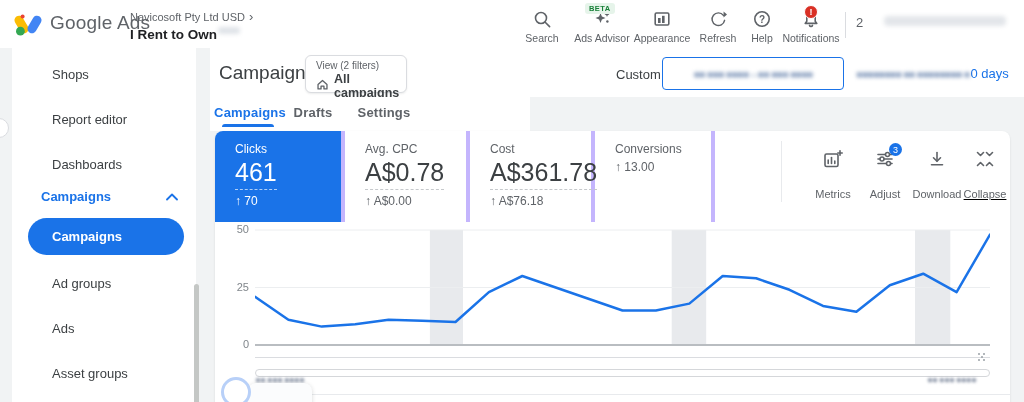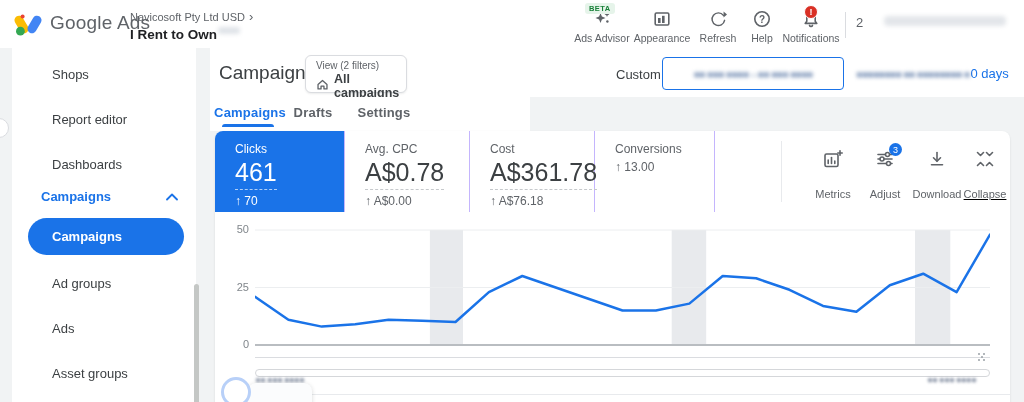--- a/index.html
+++ b/index.html
@@ -51,21 +51,21 @@
 
   
   .tabs-block { position:absolute; left:210px; top:97px; width:320px; height:34px; background:#fff; }
   .tab { position:absolute; top:0; height:31px; display:flex; align-items:center; justify-content:center; font-size:13px; font-weight:bold; color:#5f6368; cursor:pointer; letter-spacing:.2px; }
   .tab.active { color:#1a73e8; }
   .tab-underline { position:absolute; left:222px; top:124px; width:52px; height:3px; background:#1a73e8; border-radius:3px 3px 0 0; }
 
   
   .content-card { position:absolute; left:215px; top:131px; width:795px; height:280px; background:#fff; border-radius:8px; box-shadow:0 1px 2px rgba(60,64,67,.15); }
   .sc-row { position:absolute; left:0; top:0; width:795px; height:81px; }
-  .scorecard { position:absolute; top:0; height:81px; border-right:1px solid #c4b5fd; padding:11px 0 0 20px; cursor:pointer; }
+  .scorecard { position:absolute; top:0; height:91px; border-right:4px solid #c4b5fd; padding:11px 0 0 20px; cursor:pointer; }
   .scorecard.selected { background:#1a73e8; border-radius:8px 0 0 0; }
   .sc-label { font-size:12px; color:#5f6368; }
   .sc-value { display:inline-block; font-size:25px; color:#3c4043; margin-top:2px; border-bottom:1px dashed #c6c9cc; padding-bottom:2px; }
   .sc-delta { font-size:12px; color:#5f6368; margin-top:4px; }
   .scorecard.selected .sc-label, .scorecard.selected .sc-delta { color:#fff; }
   .scorecard.selected .sc-value { color:#fff; border-bottom-color:rgba(255,255,255,.65); }
   .tb-divider { position:absolute; left:566px; top:10px; width:1px; height:61px; background:#e8eaed; }
   .tool-btn { position:absolute; top:18px; width:52px; display:flex; flex-direction:column; align-items:center; cursor:pointer; }
   .tool-ic { position:relative; height:20px; display:flex; align-items:center; justify-content:center; }
   .tool-lb { font-size:11px; color:#5f6368; margin-top:19px; white-space:nowrap; }
@@ -103,20 +103,29 @@
     <div class="brand">Google Ads</div>
 
     <div class="acct">
       <div>
         <span class="acct-l1">Navicosoft Pty Ltd USD</span><span class="acct-chev">›</span>
       </div>
       <div class="acct-l2">I Rent to Own</div>
     </div>
     <div class="acct-smudge"></div>
 
+    <div class="topnav-btn" style="left:518px;width:48px;">
+      <span class="topnav-ic">
+        <svg width="19" height="19" viewBox="0 0 19 19">
+            <circle class="st" cx="8" cy="8" r="5.5" stroke-width="1.8"></circle>
+            <line class="st" x1="12.2" y1="12.2" x2="16.6" y2="16.6" stroke-width="1.8"></line>
+          </svg>
+      </span>
+      <span class="topnav-lb">Search</span>
+    </div>
 
     <div class="topnav-btn" style="left:570px;width:64px;">
       <span class="topnav-ic" style="position:relative;">
         <svg width="17" height="16" viewBox="0 0 17 16">
             <path class="fl" d="M6.5 2 L7.9 5.6 L11.5 7 L7.9 8.4 L6.5 12 L5.1 8.4 L1.5 7 L5.1 5.6 Z"></path>
             <path class="fl" d="M13 1 L13.7 2.8 L15.5 3.5 L13.7 4.2 L13 6 L12.3 4.2 L10.5 3.5 L12.3 2.8 Z"></path>
             <circle class="fl" cx="13.4" cy="10.5" r="1.2"></circle>
           </svg>
         <span class="beta">BETA</span>
       </span>

